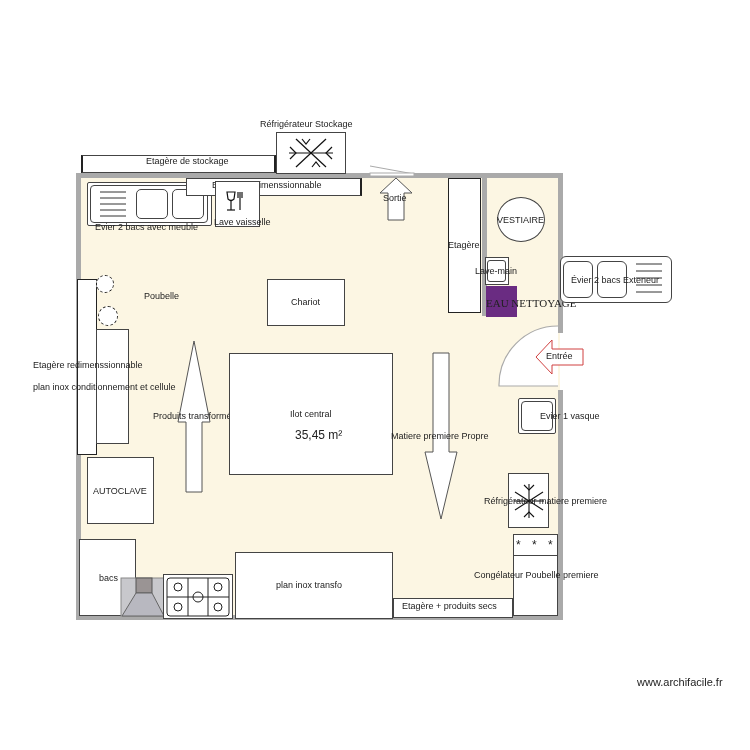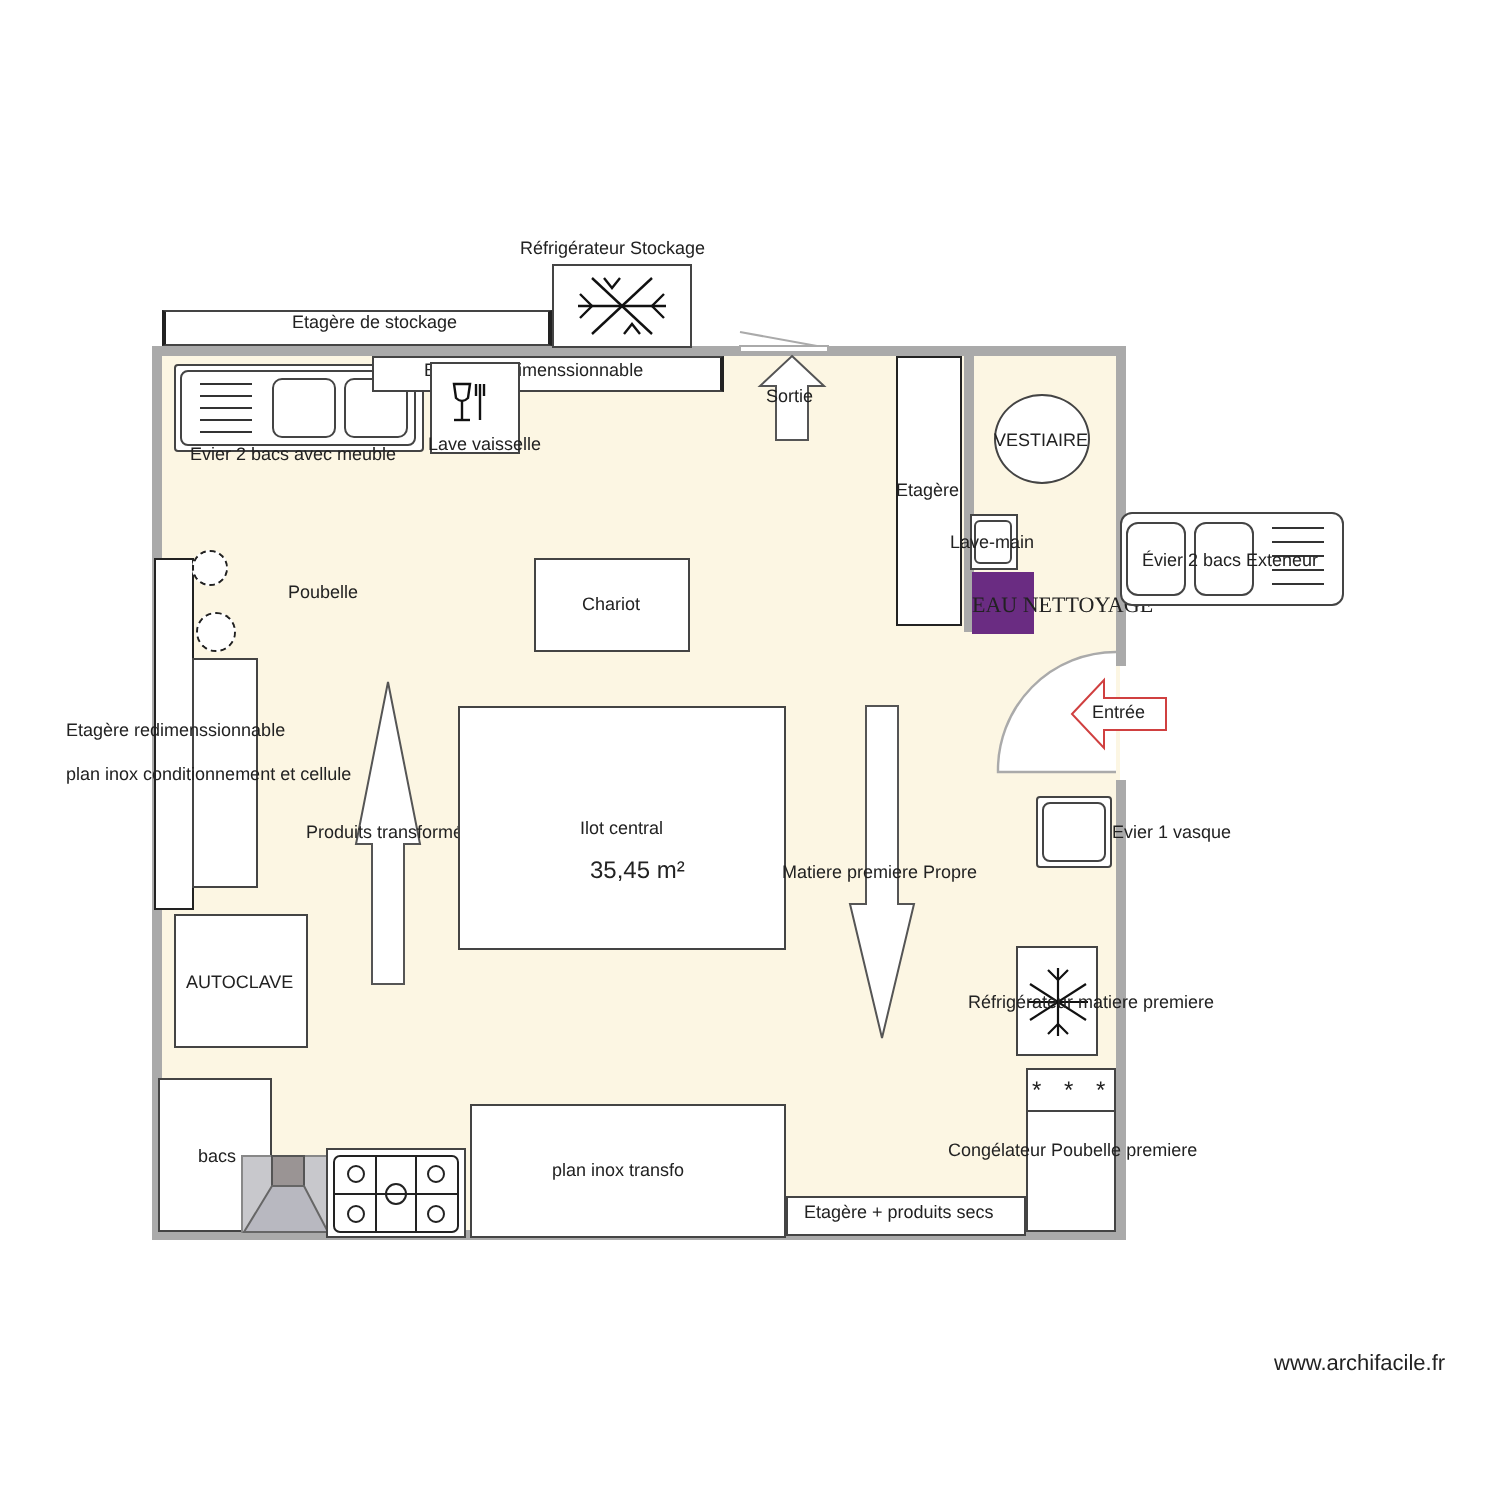--- a/index.html
+++ b/index.html
@@ -138,21 +138,21 @@
 <svg style="left:497px;top:324px;" width="64" height="66">
   <path d="M61 2 A59 59 0 0 0 2 62 L61 62" fill="#fff" stroke="#aaa" stroke-width="1.2"></path>
 </svg>
 <svg style="left:535px;top:339px;" width="50" height="36">
   <polygon points="1,18 17,1 17,10 48,10 48,26 17,26 17,35" fill="#fff" stroke="#d04040"></polygon>
 </svg>
 <div class="lbl" style="left:546px;top:351px;">Entrée</div>
 
 <div class="box" style="left:518px;top:398px;width:38px;height:36px;border-radius:2px;"></div>
 <div class="box" style="left:521px;top:401px;width:32px;height:30px;border-radius:4px;"></div>
-<div class="lbl" style="left:508px;top:411px;padding-left:48px;">Evier 1 vasque</div>
+<div class="lbl" style="left:492px;top:411px;padding-left:48px;">Evier 1 vasque</div>
 
 <div class="box" style="left:87px;top:457px;width:67px;height:67px;"></div>
 <div class="lbl" style="left:93px;top:486px;">AUTOCLAVE</div>
 
 <div class="box" style="left:508px;top:473px;width:41px;height:55px;"></div>
 <svg style="left:512px;top:482px;" width="34" height="38" viewBox="0 0 34 38">
   <g stroke="#111" stroke-width="1.1" fill="none">
     <line x1="17" y1="2" x2="17" y2="36"></line>
       <line x1="3" y1="10" x2="31" y2="28"></line>
       <line x1="31" y1="10" x2="3" y2="28"></line>

